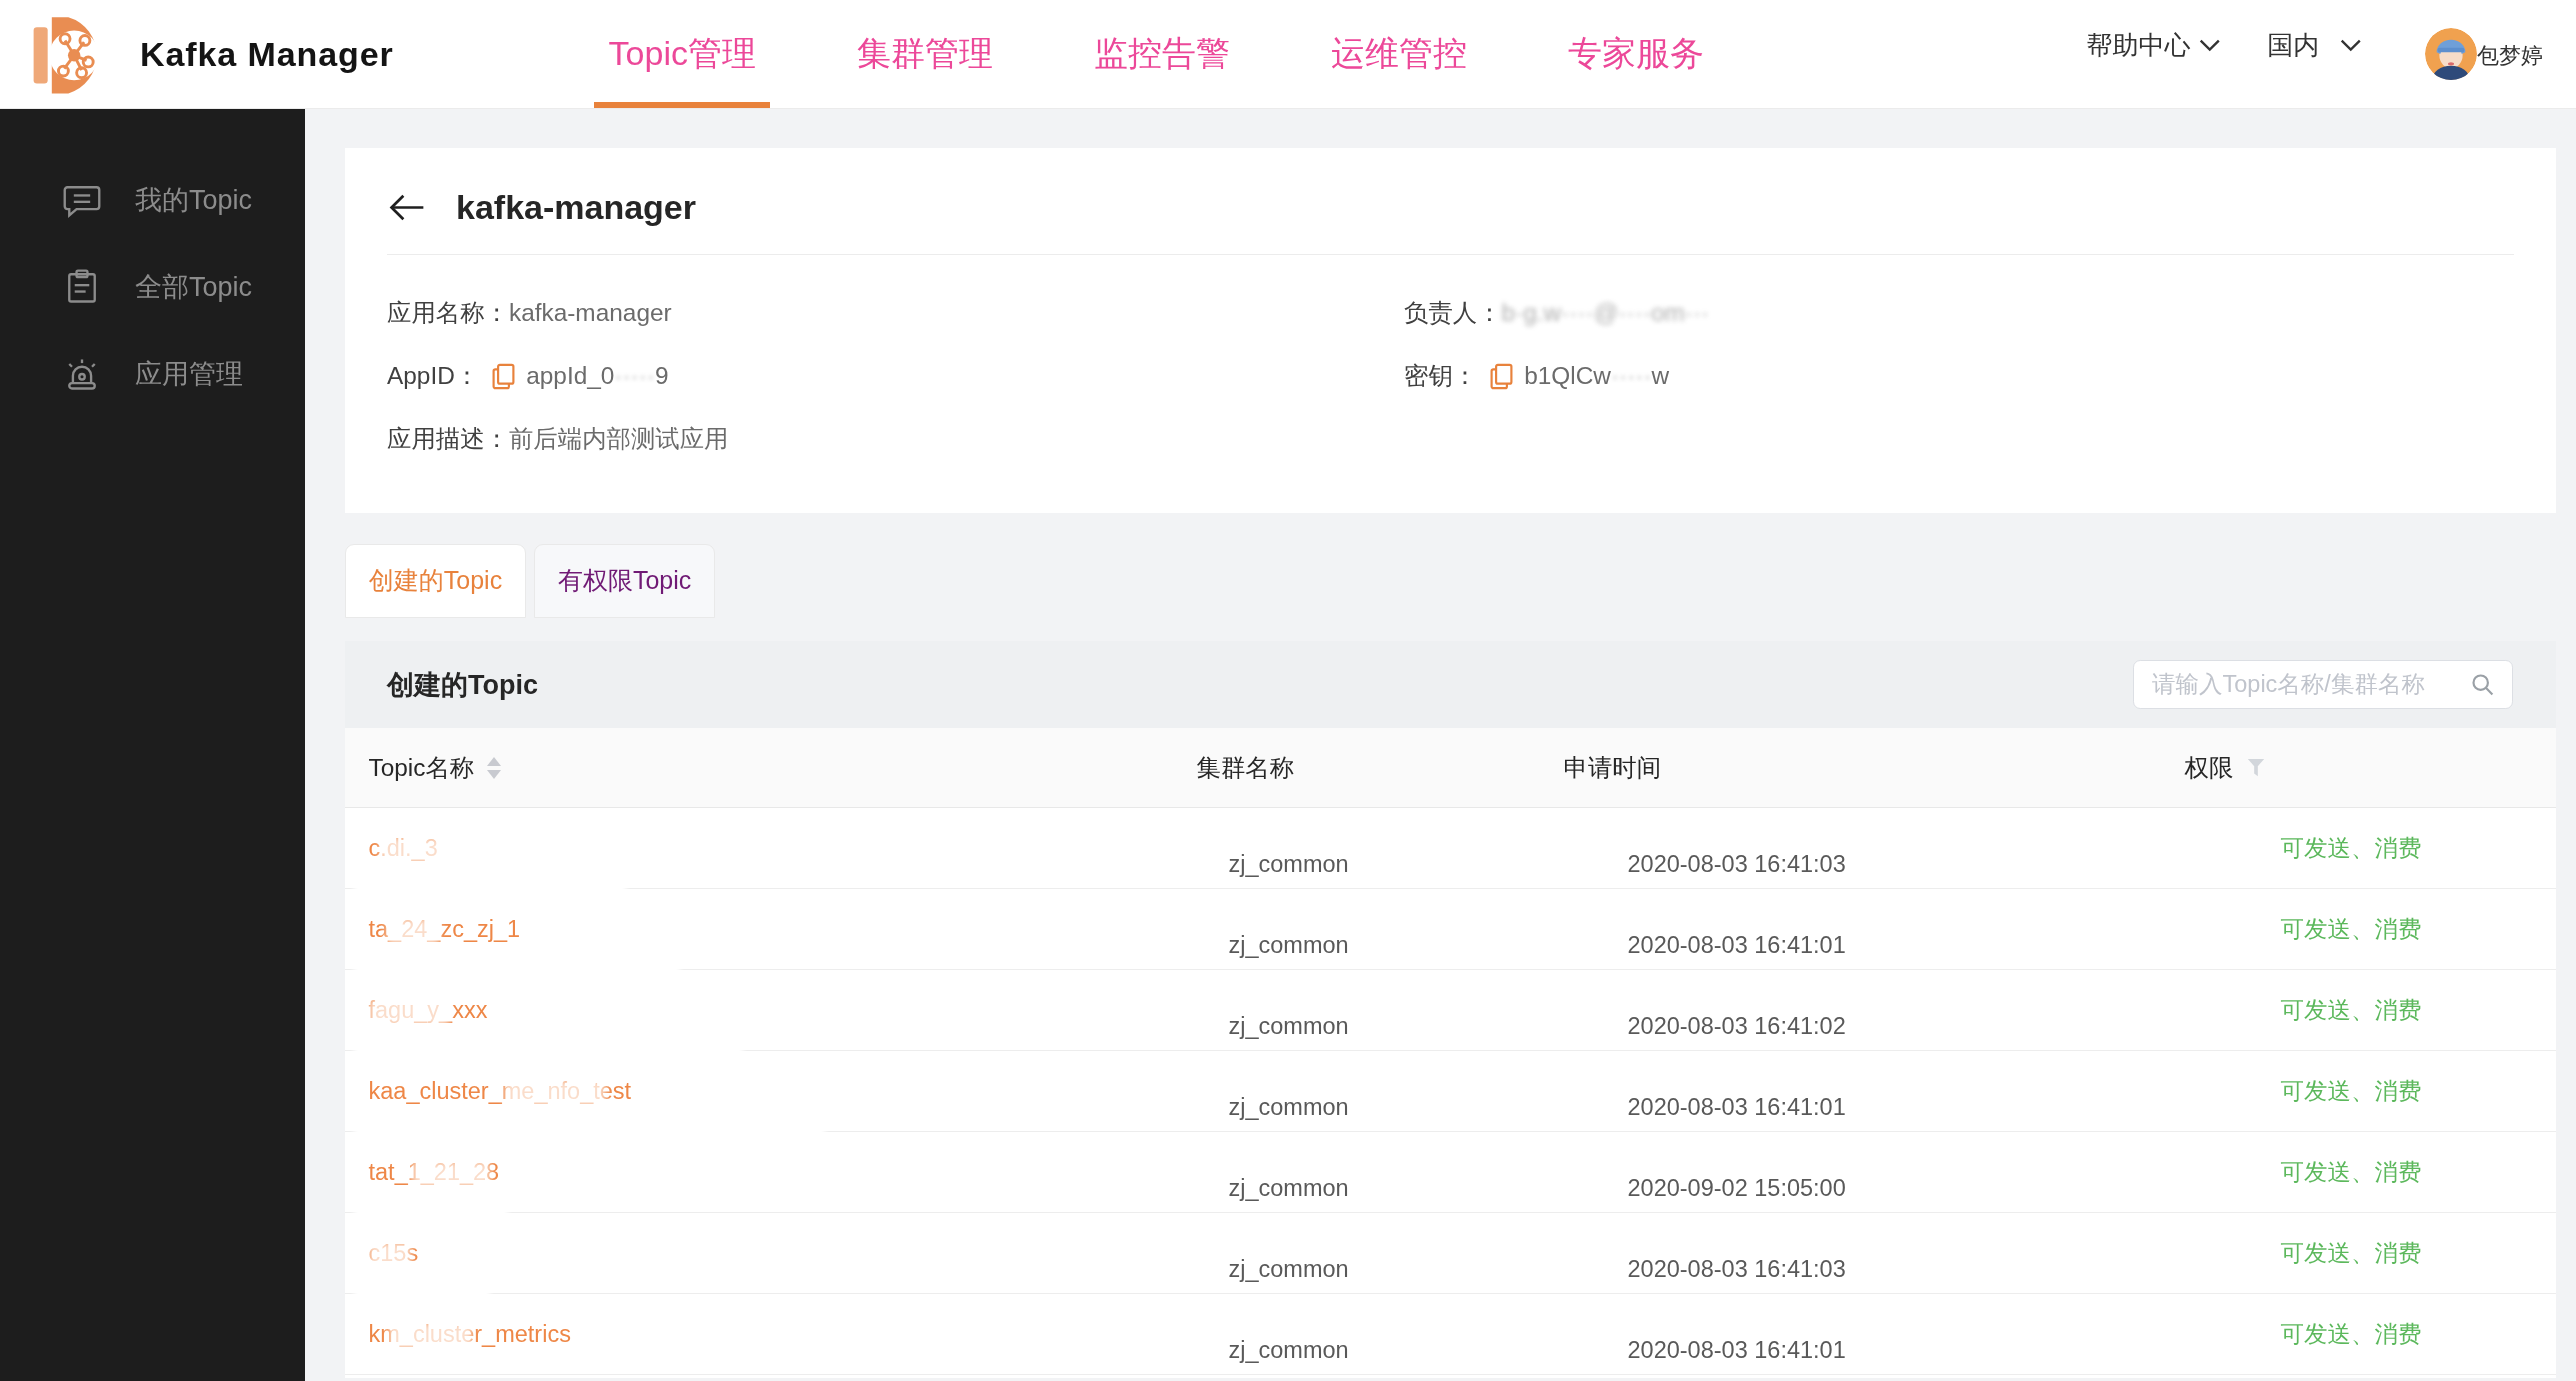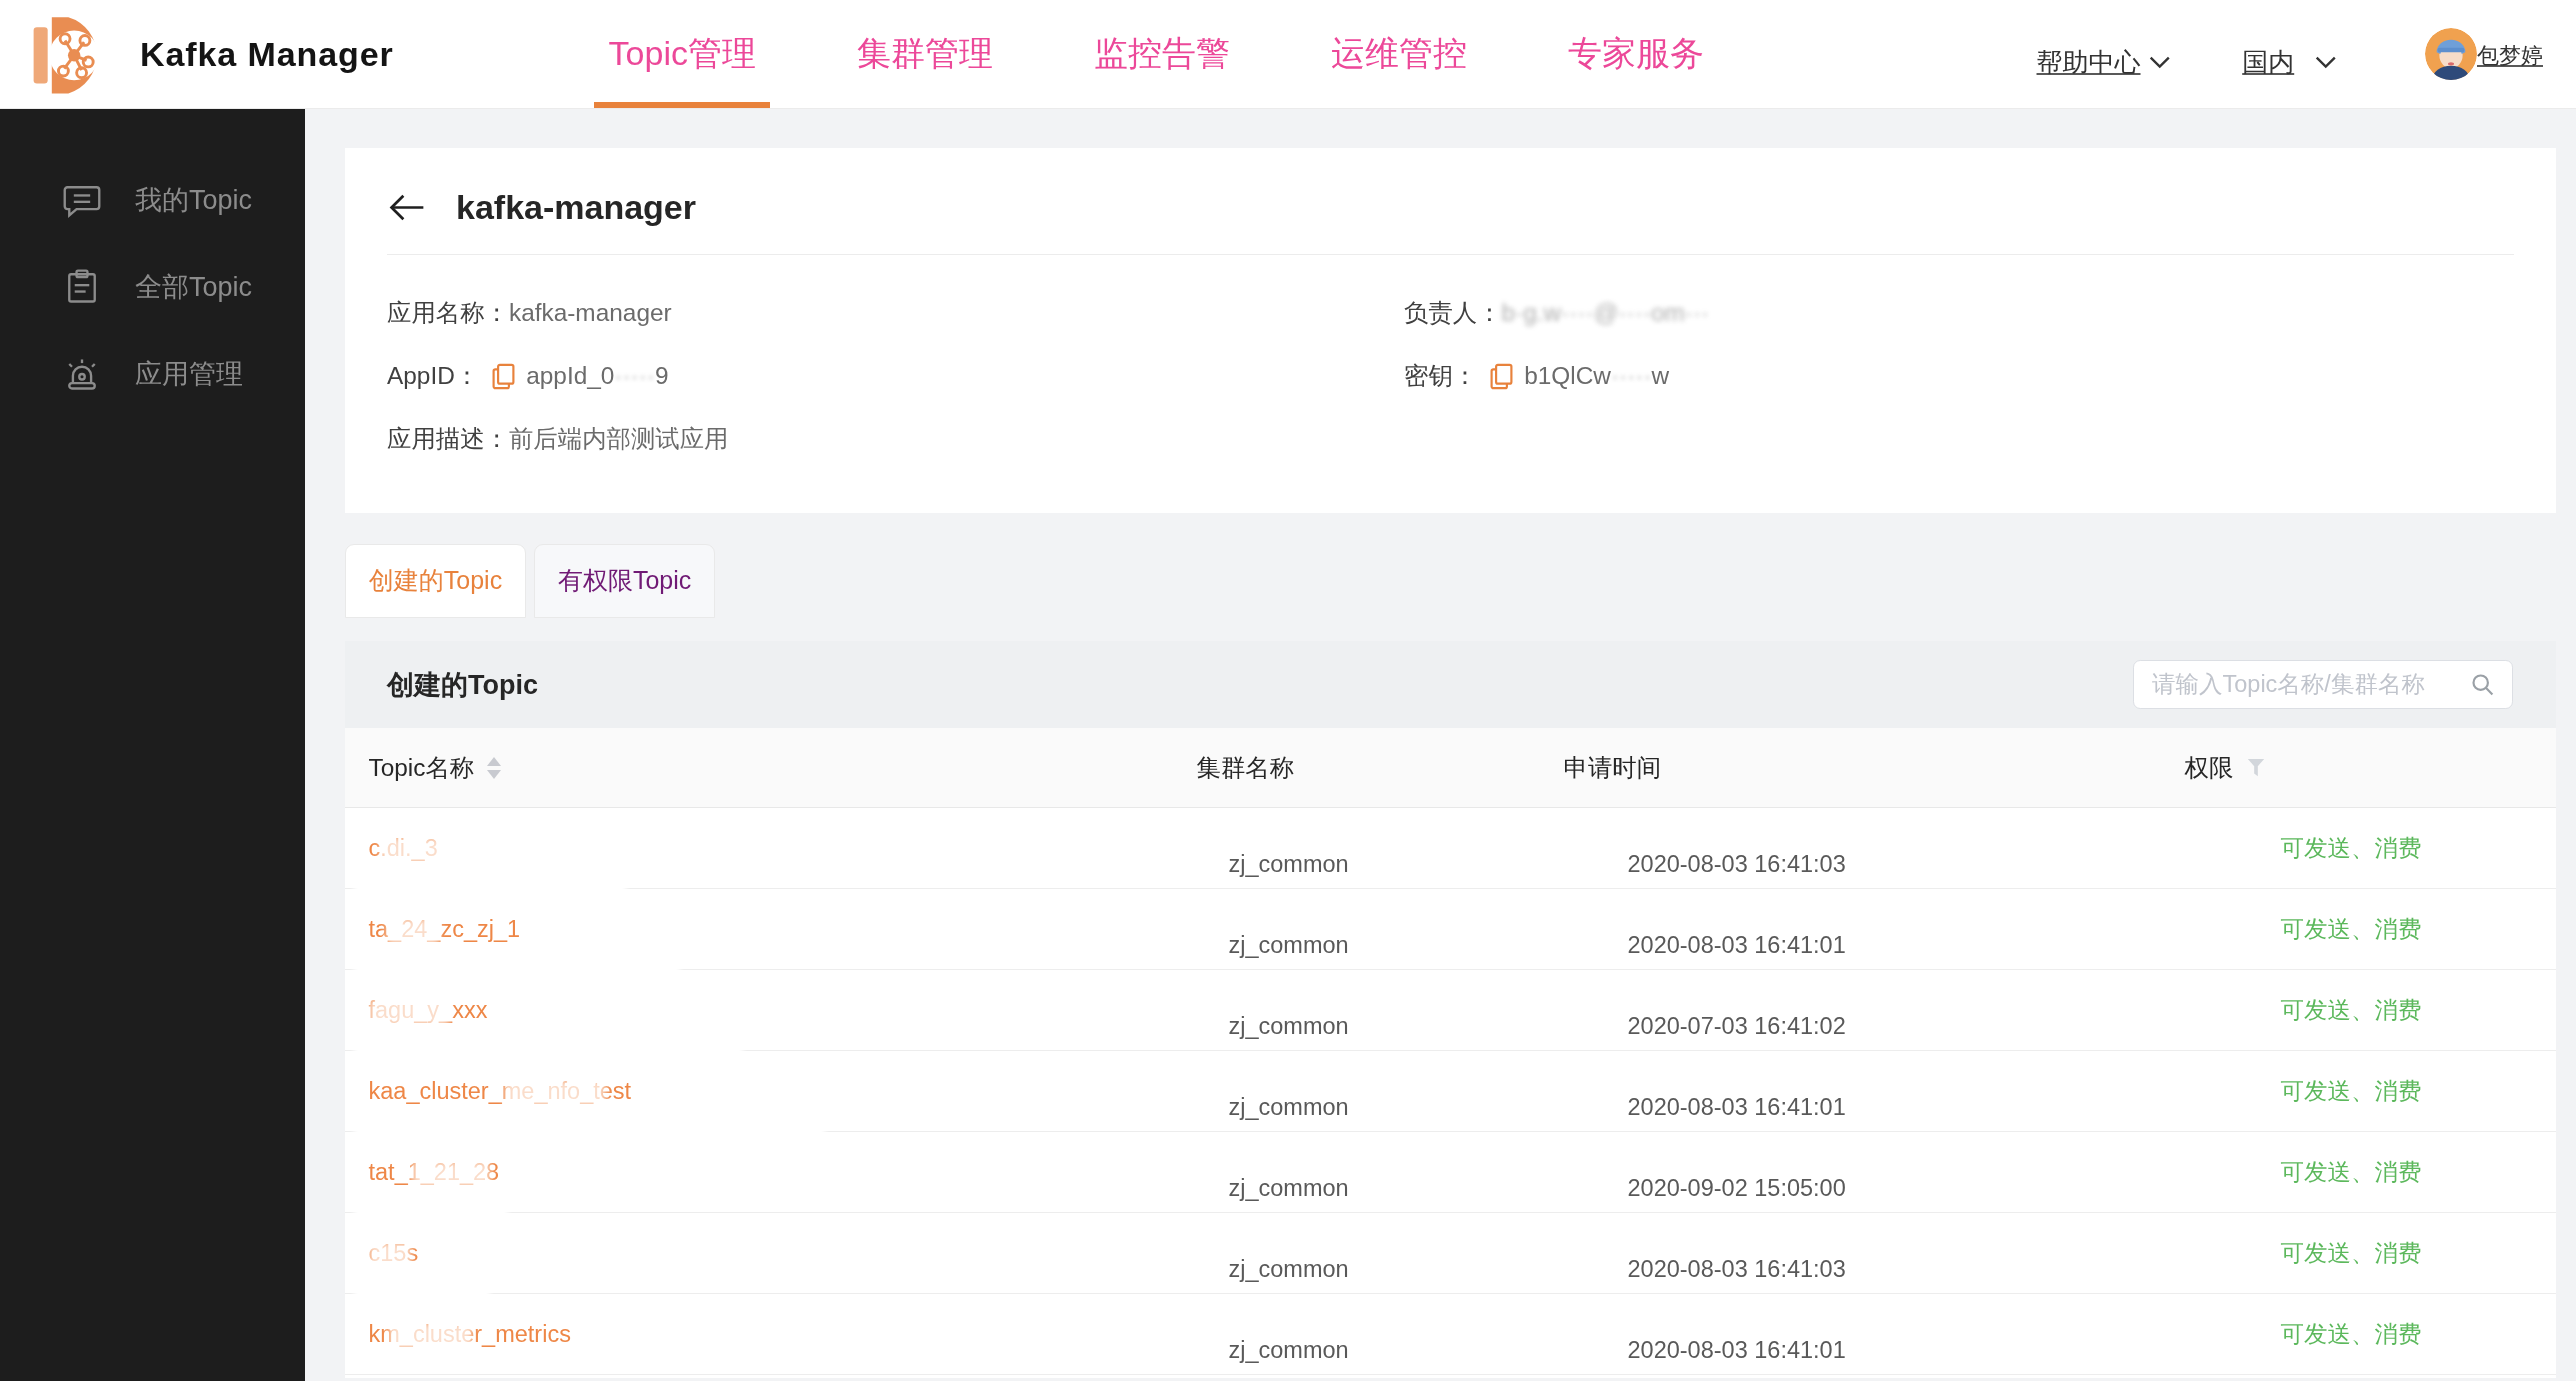--- a/index.html
+++ b/index.html
@@ -9,21 +9,21 @@
   
   .header { position:relative; z-index:5; display:flex; align-items:center; height:109px;
             background:#ffffff; border-bottom:0.9px solid #ebebeb; padding:0 33px 0 27px; }
   .logo { width:91px; height:91px; flex:0 0 auto; }
   .brand { font-size:34px; font-weight:700; color:#141414; margin-left:22px; letter-spacing:0.9px; }
   .nav { display:flex; height:100%; margin-left:215px; gap:101px; }
   .nav-item { position:relative; display:flex; align-items:center; height:100%;
               font-size:34px; color:#ec4899; cursor:pointer; white-space:nowrap; }
   .nav-item.active::after { content:""; position:absolute; left:-14.5px; right:-14.5px; bottom:0;
               height:6.3px; background:#e8823c; }
-  .header-right { margin-left:auto; display:flex; align-items:flex-end; gap:71px;text-decoration:underline; }
+  .header-right { margin-left:auto; display:flex; align-items:flex-start; gap:46px; }
   .hdr-link { display:flex; align-items:center; font-size:26px; color:#333; cursor:pointer; white-space:nowrap; }
   .hdr-link svg { margin-left:7.2px; }
   .hdr-link.region svg { margin-left:20px; }
   .user-block { display:flex; flex-direction:row; align-items:center; margin-left:16.3px; cursor:pointer; }
   .avatar { width:52px; height:52px; border-radius:50%; overflow:hidden; }
   .user-name { font-size:22px; color:#333; margin-top:3.6px; }
 
   
   .sidebar { position:absolute; left:0; top:109px; width:305px; height:1273px; background:#1d1d1d; padding-top:47px; }
   .side-item { display:flex; align-items:center; gap:33px; height:87px; padding-left:62px;
@@ -325,21 +325,21 @@
       </div>
         <div class="tbl-row" style="">
         <div class="cell-topic">ta_24_zc_zj_1</div>
         <div class="cell-cluster">zj_common</div>
         <div class="cell-time">2020-08-03 16:41:01</div>
         <div class="cell-perm">可发送、消费</div>
       </div>
         <div class="tbl-row" style="">
         <div class="cell-topic">fagu_y_xxx</div>
         <div class="cell-cluster">zj_common</div>
-        <div class="cell-time">2020-07-03 16:41:02</div>
+        <div class="cell-time">2020-08-03 16:41:02</div>
         <div class="cell-perm">可发送、消费</div>
       </div>
         <div class="tbl-row" style="">
         <div class="cell-topic">kaa_cluster_me_nfo_test</div>
         <div class="cell-cluster">zj_common</div>
         <div class="cell-time">2020-08-03 16:41:01</div>
         <div class="cell-perm">可发送、消费</div>
       </div>
         <div class="tbl-row" style="">
         <div class="cell-topic">tat_1_21_28</div>

